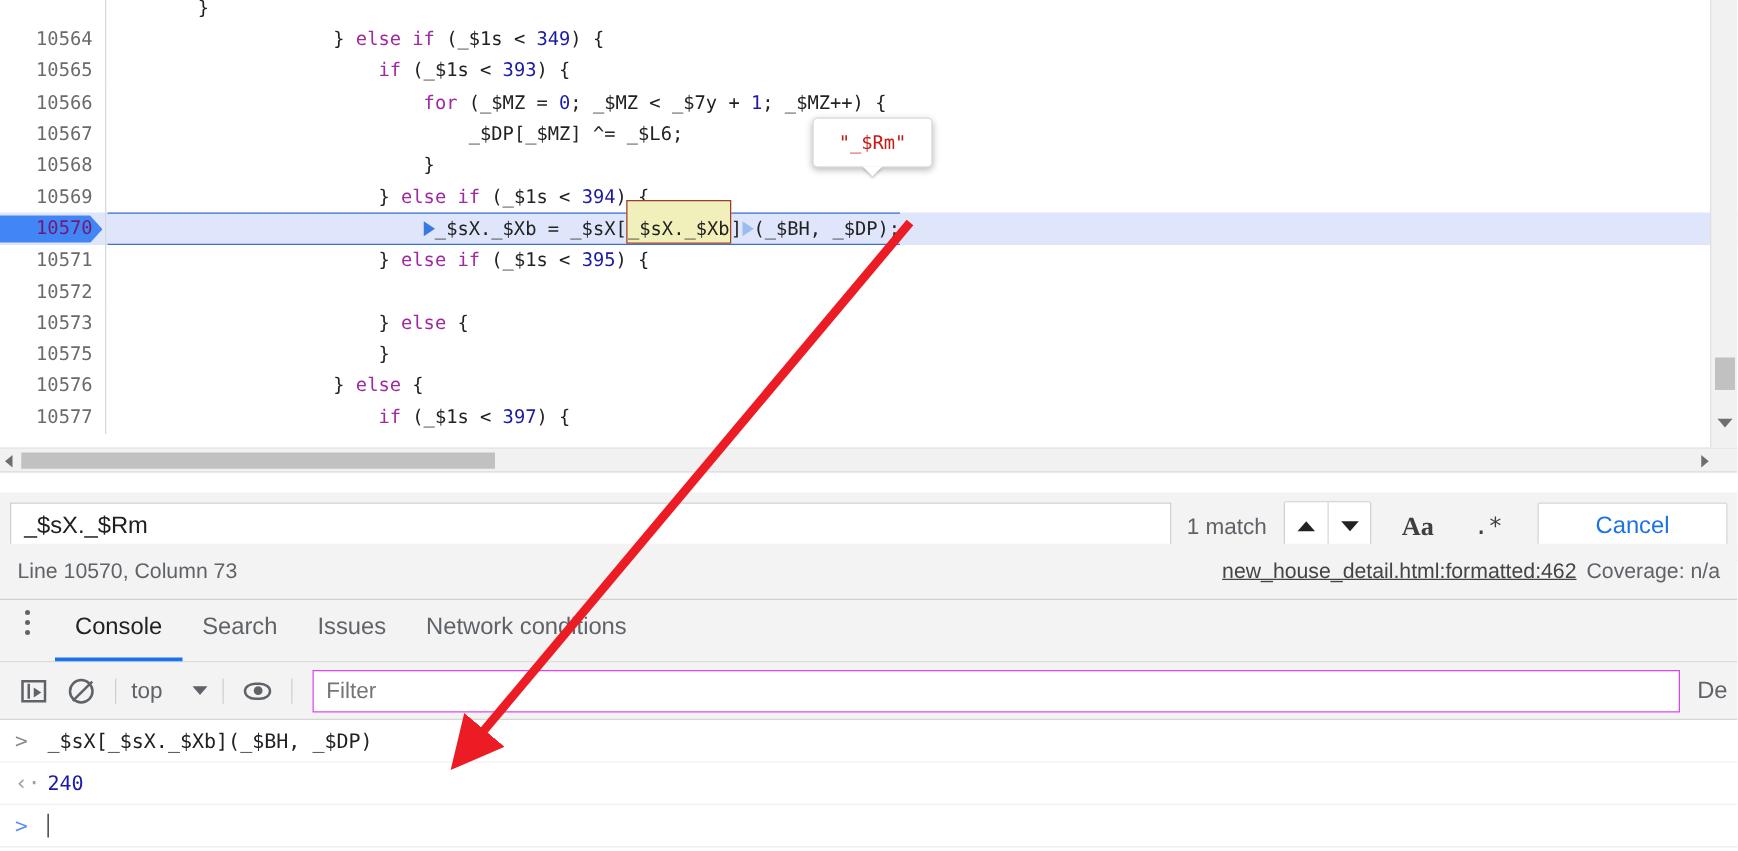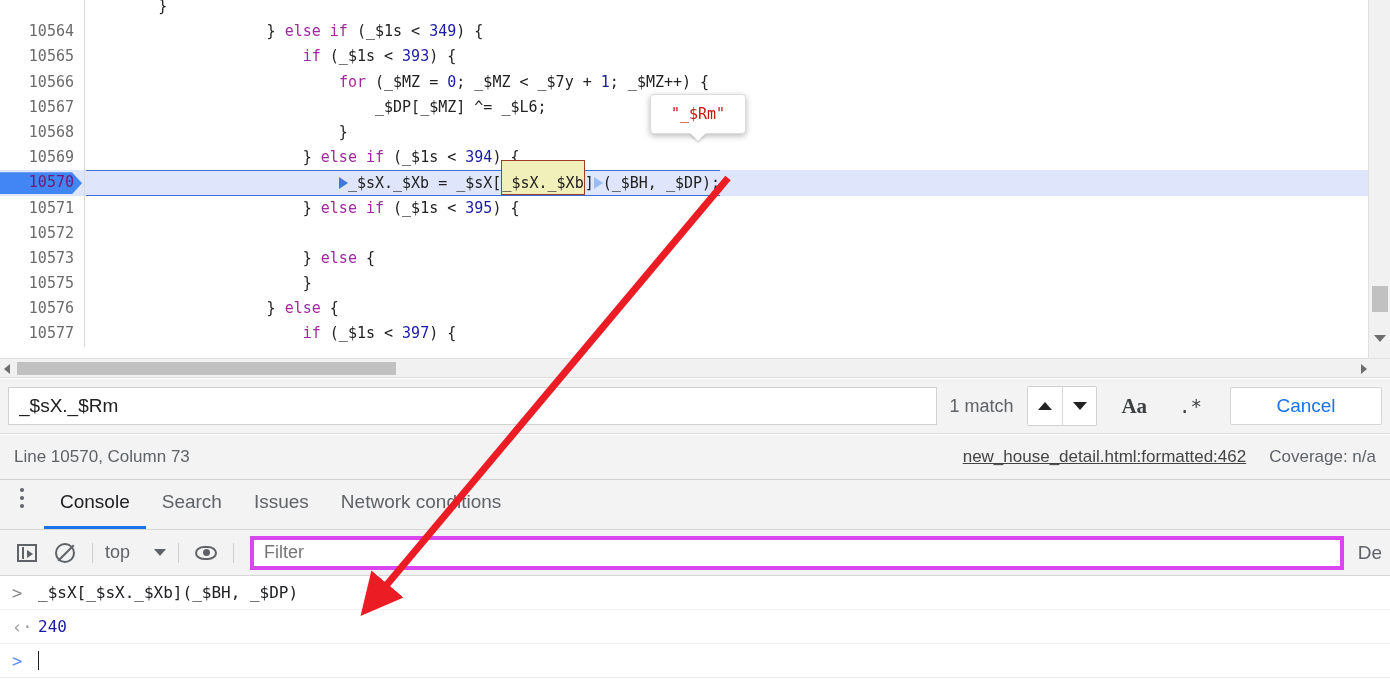--- a/index.html
+++ b/index.html
@@ -92,21 +92,21 @@
     background:#f1f1f1; border-top:1px solid #e3e3e3; border-bottom:1px solid #dcdcdc;
   }
   .h-thumb { position:absolute; left:17px; top:3px; width:379px; height:13px; background:#c1c1c1; }
   .h-left { position:absolute; left:4px; top:5px; width:0;height:0;
      border-top:5px solid transparent;border-bottom:5px solid transparent;border-right:6px solid #6e6e6e;}
   .h-right{ position:absolute; right:23px; top:5px; width:0;height:0;
      border-top:5px solid transparent;border-bottom:5px solid transparent;border-left:6px solid #6e6e6e;}
 
   
   .searchbar {
-    position:absolute; left:0; top:379px; width:1390px; height:55px;
+    position:absolute; left:0; top:394px; width:1390px; height:55px;
     background:#f3f3f3; border-bottom:1px solid #dcdcdc;
     display:flex; align-items:center; padding: 0 8px;
   }
   .search-input {
     flex: 1; height: 38px; background:#ffffff; border:1px solid #d0d0d0;
     font-family:"Liberation Sans", sans-serif; font-size:19px; color:#202020;
     padding: 0 10px; outline:none;
   }
   .match-count {
     font-size:18px; color:#5f6368; padding: 0 14px 0 12px; white-space:nowrap;
@@ -134,21 +134,21 @@
     display:flex; align-items:center; justify-content:center; cursor:pointer;
   }
 
   
   .statusbar {
     position:absolute; left:0; top:435px; width:1390px; height:45px;
     background:#f3f3f3; border-bottom:1px solid #d0d0d0;
     display:flex; align-items:center; padding: 0 14px;
     font-size:17px; color:#5f6368;
   }
-  .status-right { margin-left:auto; display:flex; align-items:center; gap:23px; }
+  .status-right { margin-left:auto; display:flex; align-items:center; gap:8px; }
   .src-link { color:#444; text-decoration:underline; cursor:pointer; }
 
   
   .drawer-tabs {
     position:absolute; left:0; top:480px; width:1390px; height:50px;
     background:#f3f3f3; border-bottom:1px solid #d6d6d6;
     display:flex; align-items:flex-end;
   }
   .kebab {
     width:44px; height:50px; display:flex; flex-direction:column; align-items:center;
@@ -184,21 +184,21 @@
   }
   .ctb-sep { width:1px; height:20px; background:#cfcfcf; margin: 0 8px; }
   .ctx-select {
     display:flex; align-items:center; gap:24px; font-size:18px; color:#5f6368; cursor:pointer; padding: 0 4px;
   }
   .caret-dn { width:0;height:0;border-left:6px solid transparent;border-right:6px solid transparent;border-top:7px solid #5f6368; }
   .ic-eye { width:22px; height:14px; border:2px solid #5f6368; border-radius:50% 50% 50% 50% / 60% 60% 60% 60%;
             display:flex; align-items:center; justify-content:center; }
   .ic-eye i { width:7px; height:7px; border-radius:50%; background:#5f6368; display:block; }
   .filter-input {
-    flex:1; height:34px; margin-left:8px; background:#fff; border:4px solid #d946ef;
+    flex:1; height:34px; margin-left:8px; background:#fff; border:1px solid #d946ef;
     font-size:18px; color:#202124; padding: 0 10px; outline:none;
   }
   .levels { font-size:19px; color:#5f6368; padding-left:14px; white-space:nowrap; }
 
   
   .console-body {
     position:absolute; left:0; top:576px; width:1390px; height:105px; background:#fff;
     font-family:"DejaVu Sans Mono", monospace; font-size:16px;
   }
   .c-row { height:34px; display:flex; align-items:center; padding-left:12px; border-bottom:1px solid #f0f0f0; }

